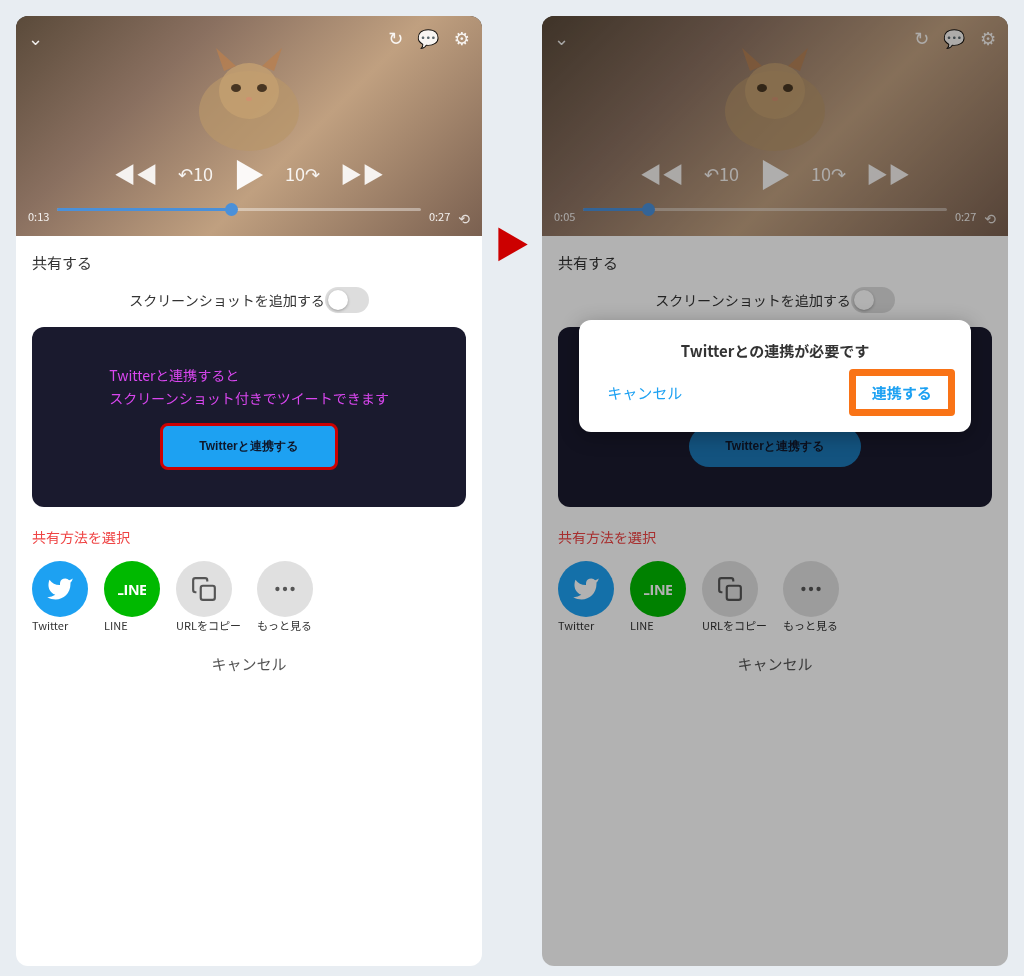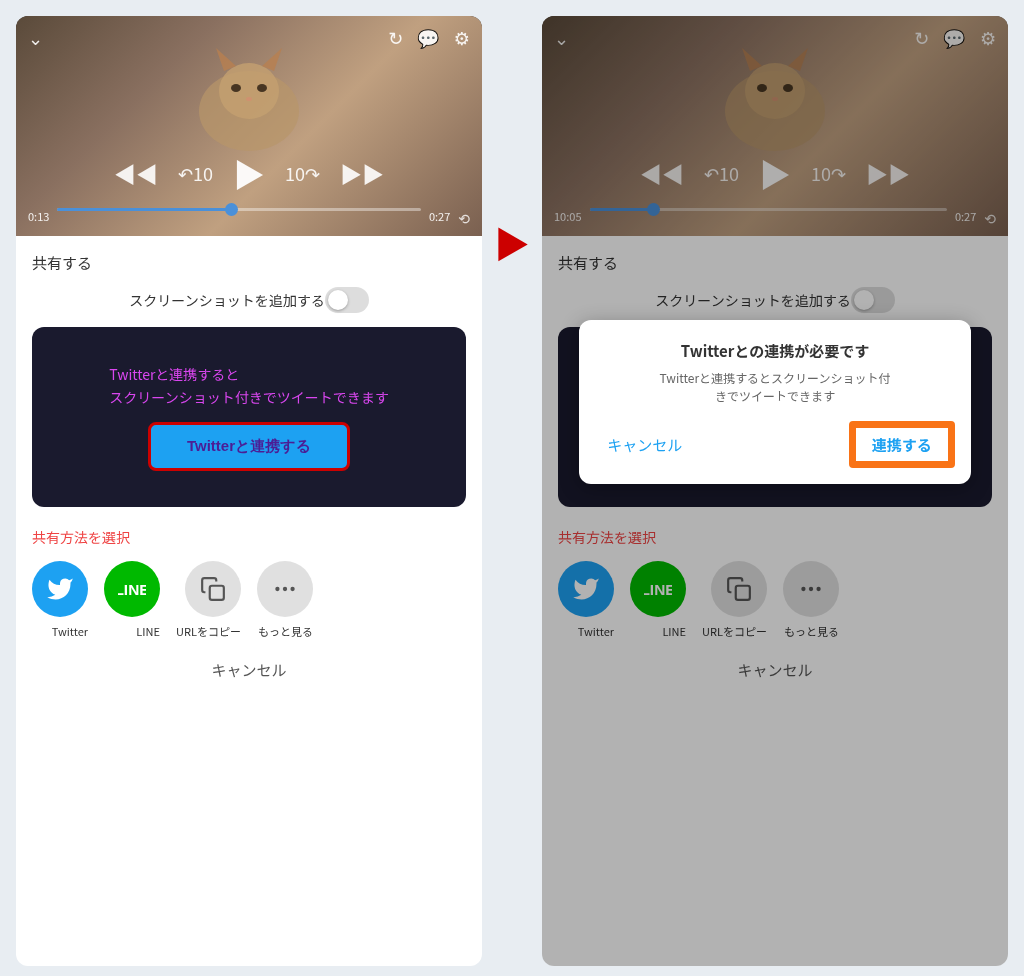--- a/index.html
+++ b/index.html
@@ -178,46 +178,45 @@
       min-height: 180px;
       justify-content: center;
     }
     .twitter-card-text {
       color: #d946ef;
       font-size: 14px;
       line-height: 1.6;
     }
     .twitter-connect-btn {
       background: #1da1f2;
-      color: #4c1d95;
+      color: #0f172a;
       border: none;
       border-radius: 24px;
       padding: 12px 40px;
-      font-size: 15px;
+      font-size: 12px;
       font-weight: bold;
       cursor: pointer;
       white-space: nowrap;
     }
     
     .share-section-title {
       font-size: 14px;
       color: #ef4444;
       margin-bottom: 14px;
     }
     .share-icons-row {
       display: flex;
       gap: 16px;
       justify-content: flex-start;
       margin-bottom: 20px;
     }
     .share-item {
       display: flex;
       flex-direction: column;
-      align-items: flex-end;
-      gap: 6px;
+      align-items: flex-start;
       cursor: pointer;
     }
     .share-icon-circle {
       width: 56px;
       height: 56px;
       border-radius: 50%;
       display: flex;
       align-items: center;
       justify-content: center;
     }
@@ -469,21 +468,21 @@
         </div>
       </div>
       <div class="video-playback-controls">
         <span class="play-ctrl">◀◀</span>
         <span class="play-ctrl" style="font-size:18px;">↶10</span>
         <span class="play-ctrl-main">▶</span>
         <span class="play-ctrl" style="font-size:18px;">10↷</span>
         <span class="play-ctrl">▶▶</span>
       </div>
       <div class="progress-bar-area">
-        <span class="time-label">10:05</span>
+        <span class="time-label">0:05</span>
         <div class="progress-track">
           <div class="progress-fill" style="width:18%">
             <div class="progress-thumb"></div>
           </div>
         </div>
         <span class="time-label">0:27</span>
         <span class="progress-icon">⟲</span>
       </div>
     </div>
 
@@ -539,21 +538,20 @@
         </div>
       </div>
       <div class="cancel-btn-row">
         <span class="cancel-text">キャンセル</span>
       </div>
     </div>
 
     <div class="dialog-overlay">
       <div class="dialog-box">
         <div class="dialog-title">Twitterとの連携が必要です</div>
-        <div class="dialog-body">Twitterと連携するとスクリーンショット付<br>きでツイートできます</div>
         <div class="dialog-buttons">
           <span class="dialog-cancel">キャンセル</span>
           <span class="dialog-connect">連携する</span>
         </div>
       </div>
     </div>
   </div>
 </div>
 
 </body></html>

